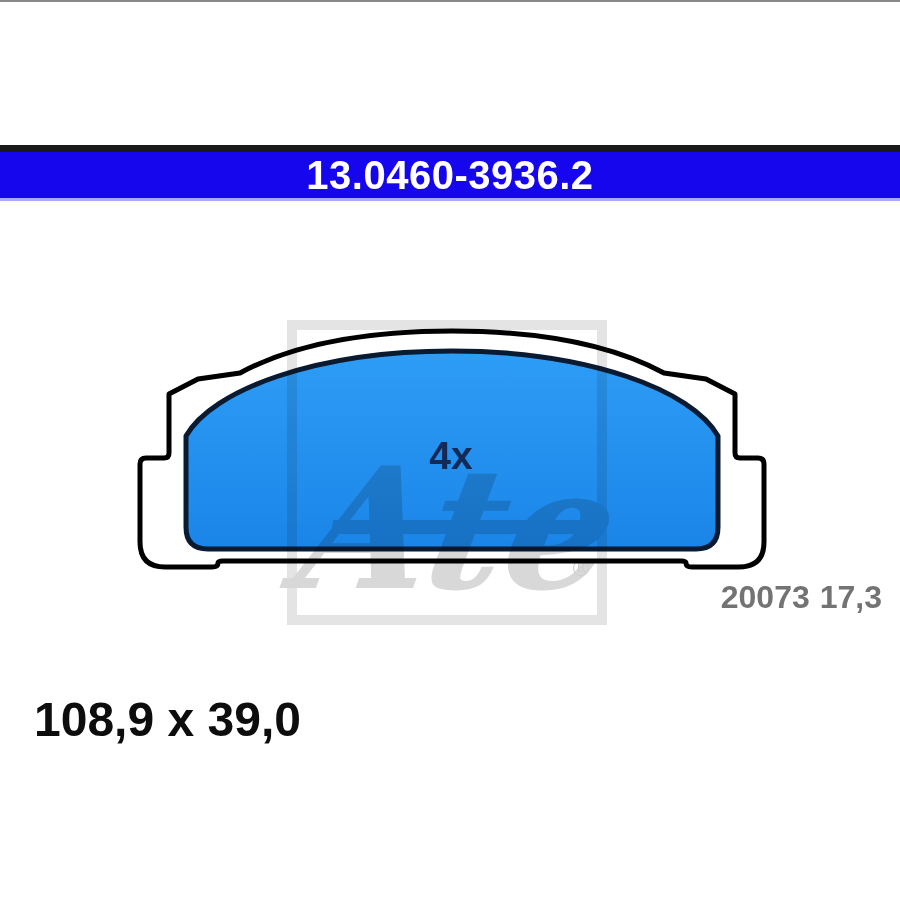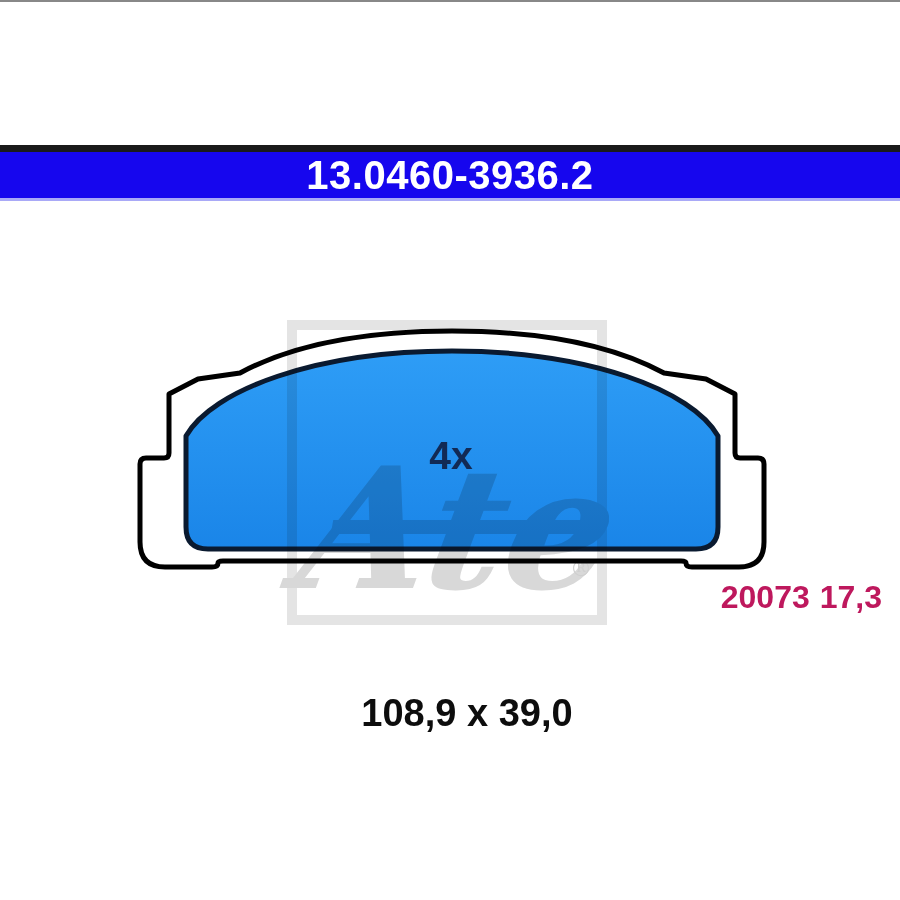--- a/index.html
+++ b/index.html
@@ -40,26 +40,26 @@
     position:absolute;left:332px;top:518px;width:252px;height:14px;
     background:#d8d8d8;transform:skewX(-10deg);
   }
   .wm-reg{
     position:absolute;left:570px;top:554px;
     font-family:"DejaVu Serif",serif;font-size:22px;color:#cfcfcf;
   }
   
   .wva-label{
     position:absolute;right:18px;top:577px;
-    font-weight:bold;font-size:32px;color:#be185d;white-space:nowrap;
+    font-weight:bold;font-size:32px;color:#737373;white-space:nowrap;
   }
   .wva-label .gap{display:inline-block;width:10px;}
   .dim-label{
-    position:absolute;left:34px;right:0;top:690px;text-align:center;
-    font-weight:bold;font-size:38px;color:#0d0d0d;
+    position:absolute;left:34px;right:0;top:690px;
+    font-weight:bold;font-size:48px;color:#0d0d0d;
   }
 </style>
 </head>
 <body>
 
 <div id="page">
 
   <div class="header-strip"></div>
   <div class="header-bar">
     <span>13.0460-3936.2</span>

